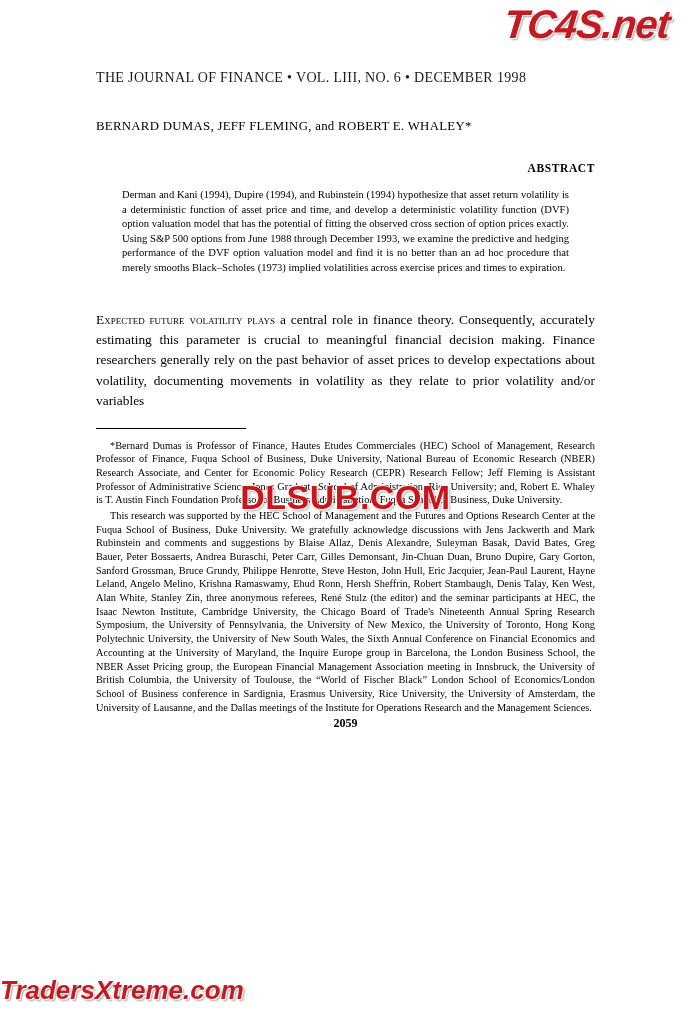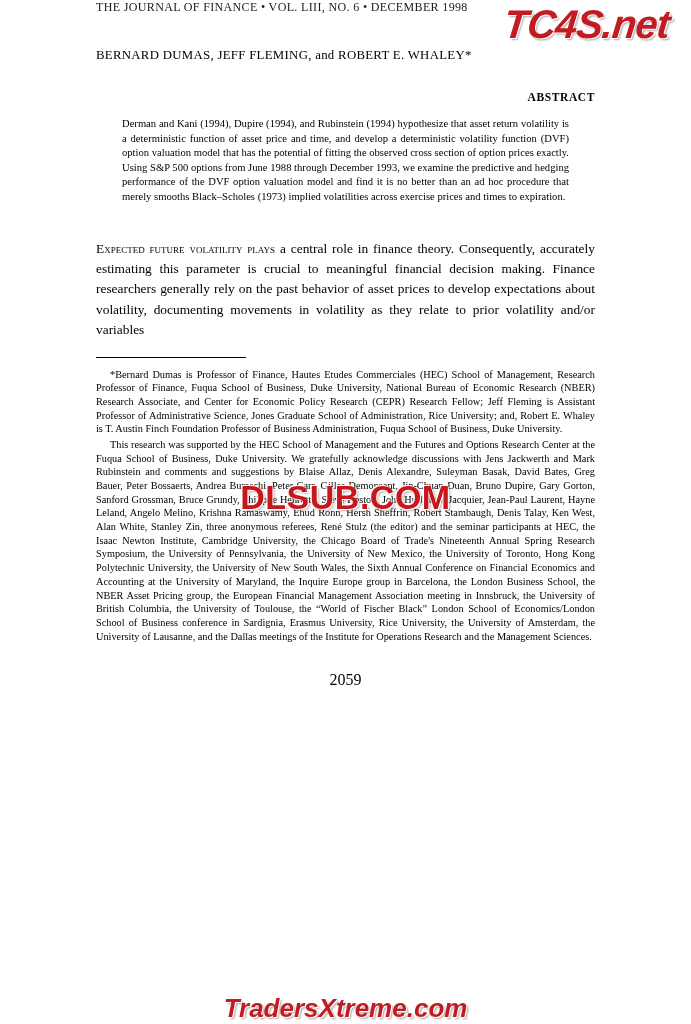--- a/index.html
+++ b/index.html
@@ -36,21 +36,22 @@
     color: #c21b22;
     text-shadow:
       1px 1px 0 #ffffff,
       2px 2px 2px rgba(0,0,0,0.35);
     transform: skewX(-6deg);
     z-index: 5;
   }
 
   
   .running-head {
-    font-size: 12px;
+    padding-top: 70px;
+    font-size: 14px;
     letter-spacing: 0.35px;
     color: #1a1a1a;
     font-family: "Liberation Serif", serif;
   }
 
   
   .title {
     margin-top: 48px;
     text-align: center;
     font-size: 19.5px;
@@ -112,23 +113,24 @@
   .footnotes p {
     margin: 0;
     text-indent: 14px;
   }
   .footnotes p + p {
     margin-top: 2px;
   }
 
   
   .folio {
-    margin-top: 28px;
+    margin-top: 2px;
     text-align: center;
-    font-size: 16px;
+    font-size: 12px;
+    font-weight: bold;
   }
 
   
   .wm-mid {
     position: absolute;
     top: 478px;
     left: 0;
     width: 691px;
     text-align: center;
     font-family: "Liberation Sans", sans-serif;
@@ -139,24 +141,24 @@
     text-shadow:
       1px 1px 0 #ffffff,
       -1px -1px 0 #ffffff,
       2px 2px 3px rgba(0,0,0,0.3);
     z-index: 5;
   }
 
   
   .wm-bottom {
     position: absolute;
-    bottom: 0;
+    bottom: 18px;
     left: 0;
     width: 691px;
-    text-align: center;
+    text-align: left;
     font-family: "Liberation Sans", sans-serif;
     font-weight: bold;
     font-style: italic;
     font-size: 26px;
     color: #c21b22;
     text-shadow:
       1px 1px 0 #ffffff,
       2px 2px 2px rgba(0,0,0,0.35);
     z-index: 5;
   }

